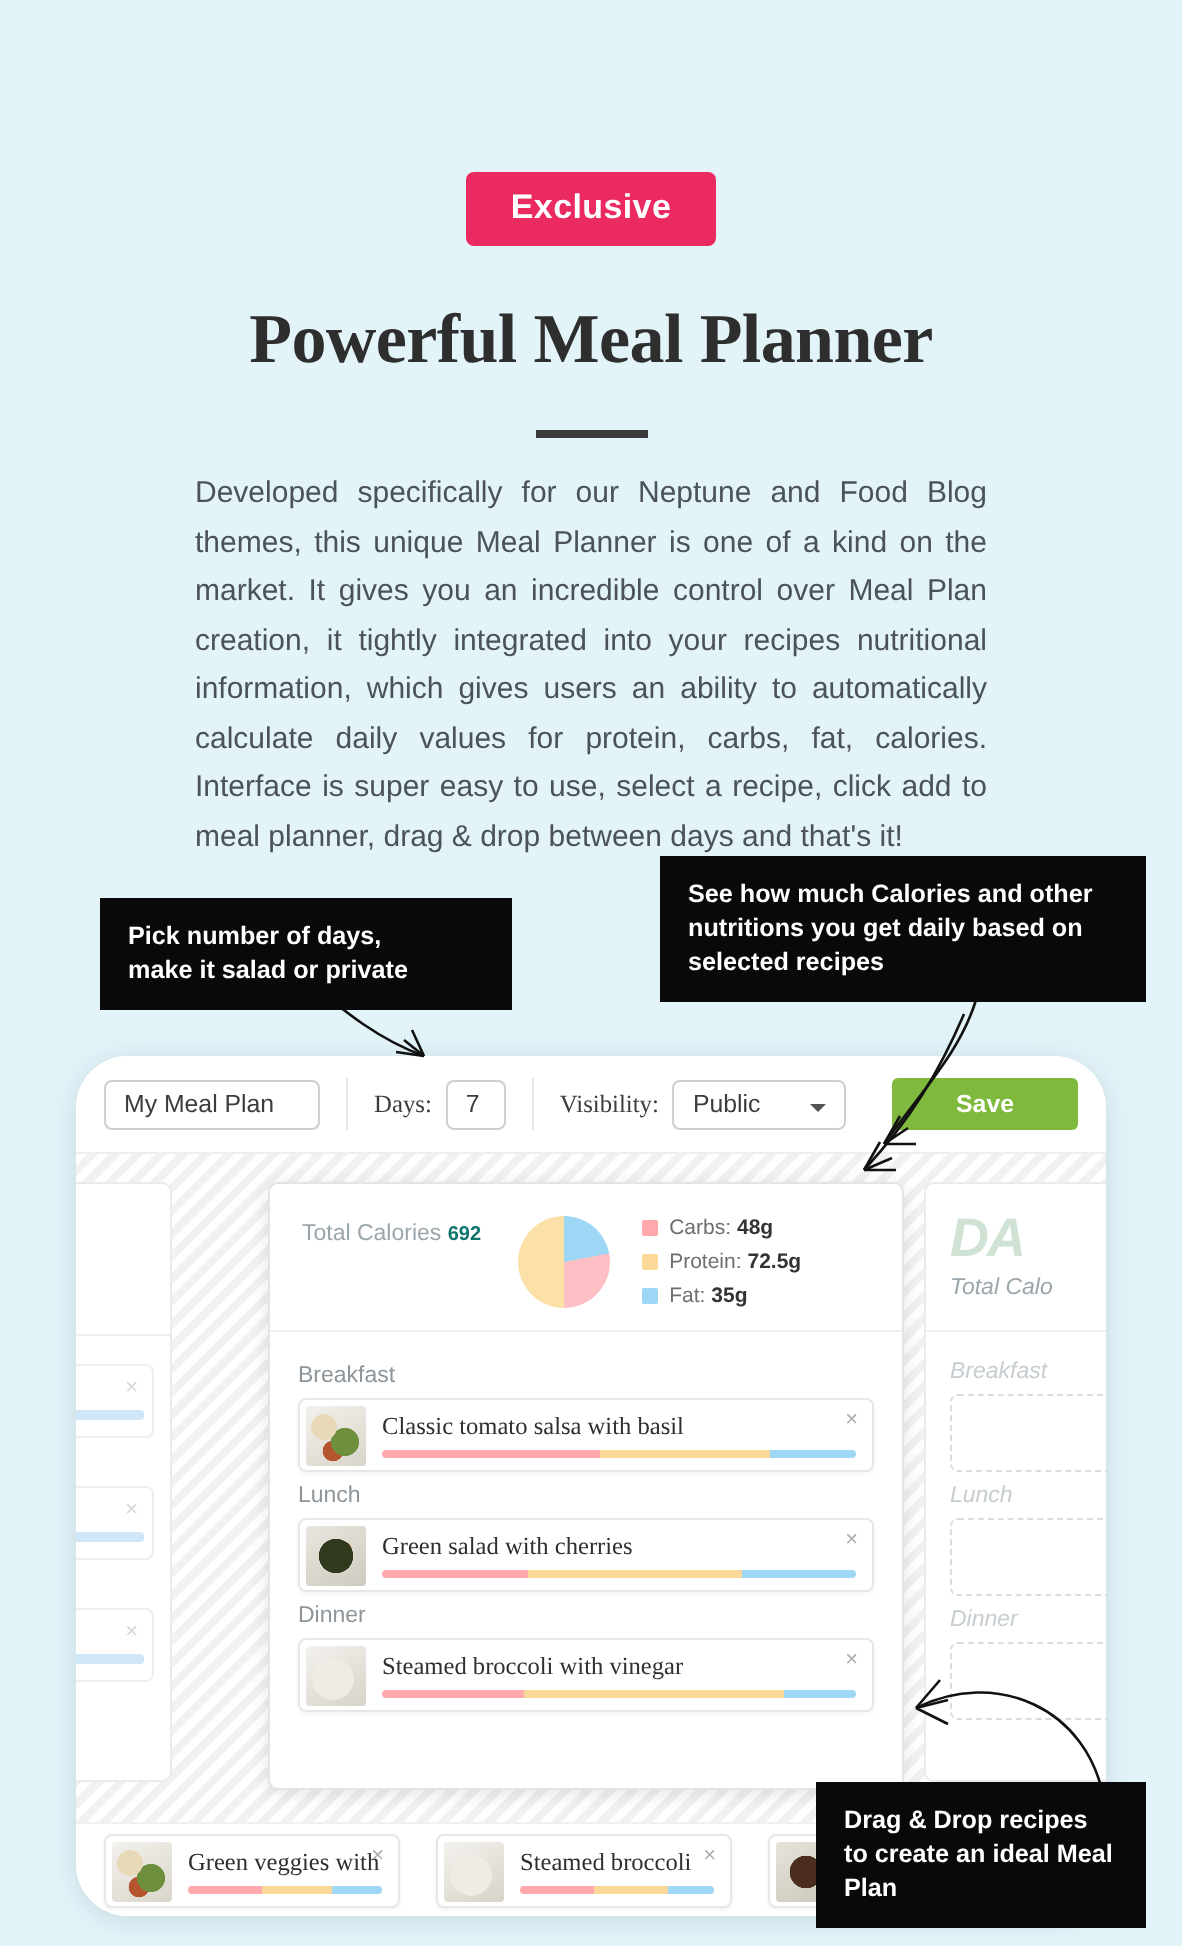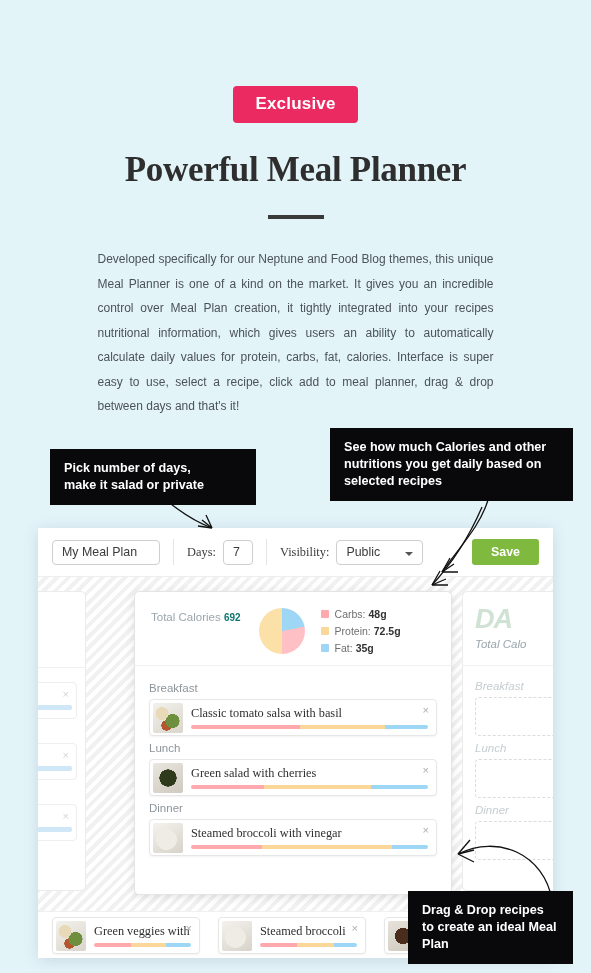--- a/index.html
+++ b/index.html
@@ -30,23 +30,23 @@
     color:#2e2e2e;
     margin:27px 0 0;
     letter-spacing:-.3px;
   }
   .rule{
     width:56px;height:4px;background:#3a3a3a;
     margin:25px auto 0;
   }
   .lede{
     width:396px;
-    margin:28px auto 0;
+    margin:16px auto 0;
     text-align:justify;
-    font-size:12px;
+    font-size:15px;
     line-height:24.5px;
     color:#4b5358;
   }
 
   
   .callout{
     position:absolute;
     background:#09090b;
     color:#fff;
     font-size:12.6px;
@@ -64,20 +64,21 @@
 
   
   .app{
     position:absolute;
     left:38px;top:528px;
     width:515px;height:430px;
     background:#ffffff;
     box-shadow:0 2px 14px rgba(40,70,90,.15);
     overflow:hidden;
     z-index:10;
+    border-radius:26px;
   }
   .toolbar{
     height:48px;
     display:flex;align-items:center;
     padding:0 14px;
     box-sizing:border-box;
     background:#fff;
   }
   .tb-sep{width:1px;height:26px;background:#e6e6e6;margin:0 13px;}
   .txt-input{
@@ -104,21 +105,21 @@
     width:0;height:0;
     border-left:4px solid transparent;
     border-right:4px solid transparent;
     border-top:4.5px solid #555;
   }
   .save-btn{
     margin-left:auto;
     background:#7fb93e;color:#fff;
     font-size:12.4px;font-weight:bold;
     border:none;border-radius:3px;
-    padding:6px 19px;
+    padding:6px 32px;
     cursor:pointer;
   }
 
   
   .board{
     position:relative;
     height:382px;
     background:
       repeating-linear-gradient(135deg,
         #ffffff 0 4px, #f1f1f1 4px 8px);

